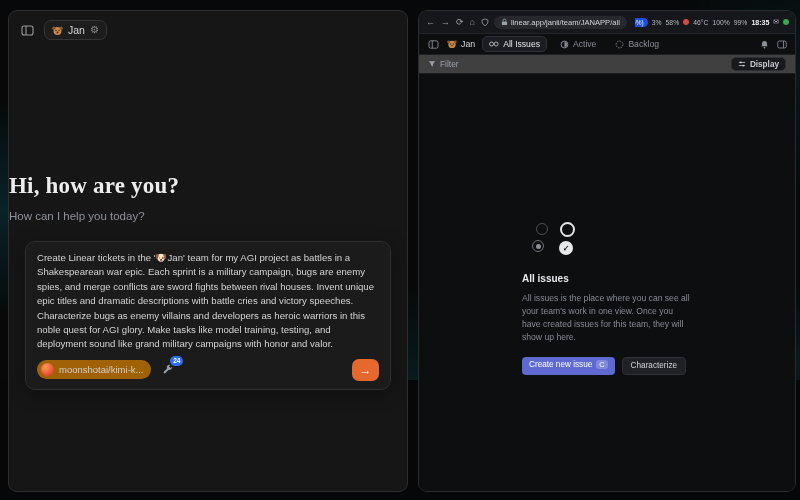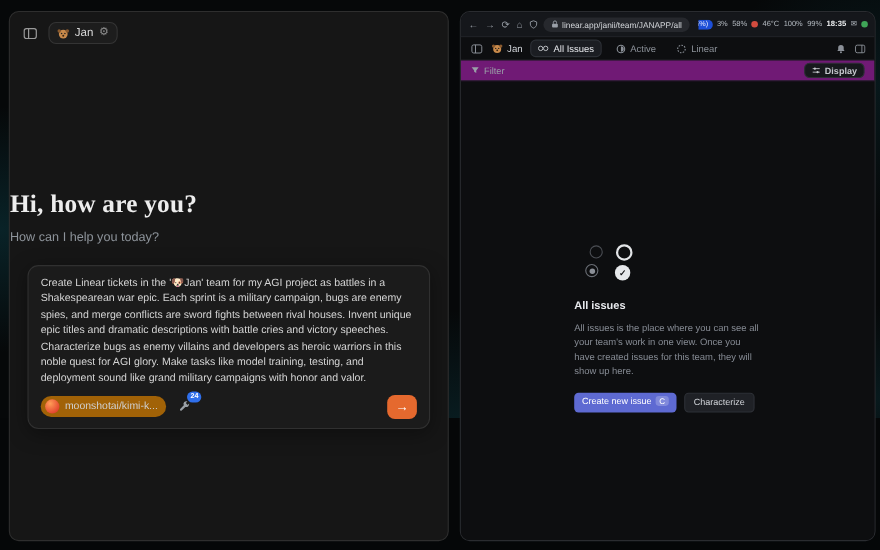--- a/index.html
+++ b/index.html
@@ -78,21 +78,21 @@
   .linear-tabbar {
     height:21px; display:flex; align-items:center; gap:7px; padding:0 8px;
     border-bottom:1px solid #1e2024; background:#0d0e10;
   }
   .linear-team { display:flex; align-items:center; gap:4px; font-size:8.8px; color:#d2d5da; }
   .linear-tab { display:flex; align-items:center; gap:4px; font-size:8.6px; color:#8b9098; padding:2px 6px; border-radius:5px; cursor:pointer; }
   .linear-tab.active { background:#1b1d22; border:1px solid #2d3036; color:#e4e6ea; }
   .tab-right { margin-left:auto; display:flex; align-items:center; gap:8px; color:#8b9098; }
   .linear-filterbar {
     height:19px; display:flex; align-items:center; padding:0 9px;
-    border-bottom:1px solid #1b1d21; background:#701a75;
+    border-bottom:1px solid #1b1d21; background:#404040;
   }
   .filter-left { display:flex; align-items:center; gap:4px; font-size:8.4px; color:#9aa0a8; cursor:pointer; }
   .display-btn {
     margin-left:auto; display:flex; align-items:center; gap:4px; font-size:8.2px; color:#c6c9ce;
     background:#17191d; border:1px solid #2c2f35; border-radius:5px; padding:1.5px 6px; cursor:pointer;font-weight:bold;
   }
   .linear-main { position:relative; height:calc(482px - 23px - 21px - 19px); background:#0d0e10; }
   .empty-state { position:absolute; top:148px; left:50%; transform:translateX(-50%); width:170px; }
   .status-cluster { position:relative; width:62px; height:38px; margin-left:6px; }
   .sc { position:absolute; border-radius:50%; }
@@ -247,21 +247,21 @@
           </svg>
         </span>
         <span>Active</span>
       </div>
       <div class="linear-tab">
         <span>
           <svg width="9" height="9" viewBox="0 0 10 10">
             <circle cx="5" cy="5" r="3.8" fill="none" stroke="#8b9098" stroke-width="1.1" stroke-dasharray="1.6 1.3"></circle>
           </svg>
         </span>
-        <span>Linear</span>
+        <span>Backlog</span>
       </div>
       <div class="tab-right">
         <span>
           <svg width="9" height="9" viewBox="0 0 10 10" fill="#8b9098">
             <path d="M5 1a2.8 2.8 0 0 0-2.8 2.8v2L1.3 7h7.4l-.9-1.2v-2A2.8 2.8 0 0 0 5 1z"></path>
             <circle cx="5" cy="8.4" r="1"></circle>
           </svg>
         </span>
         <span>
           <svg width="10" height="9" viewBox="0 0 13 11" fill="none" stroke="#8b9098" stroke-width="1.1">

